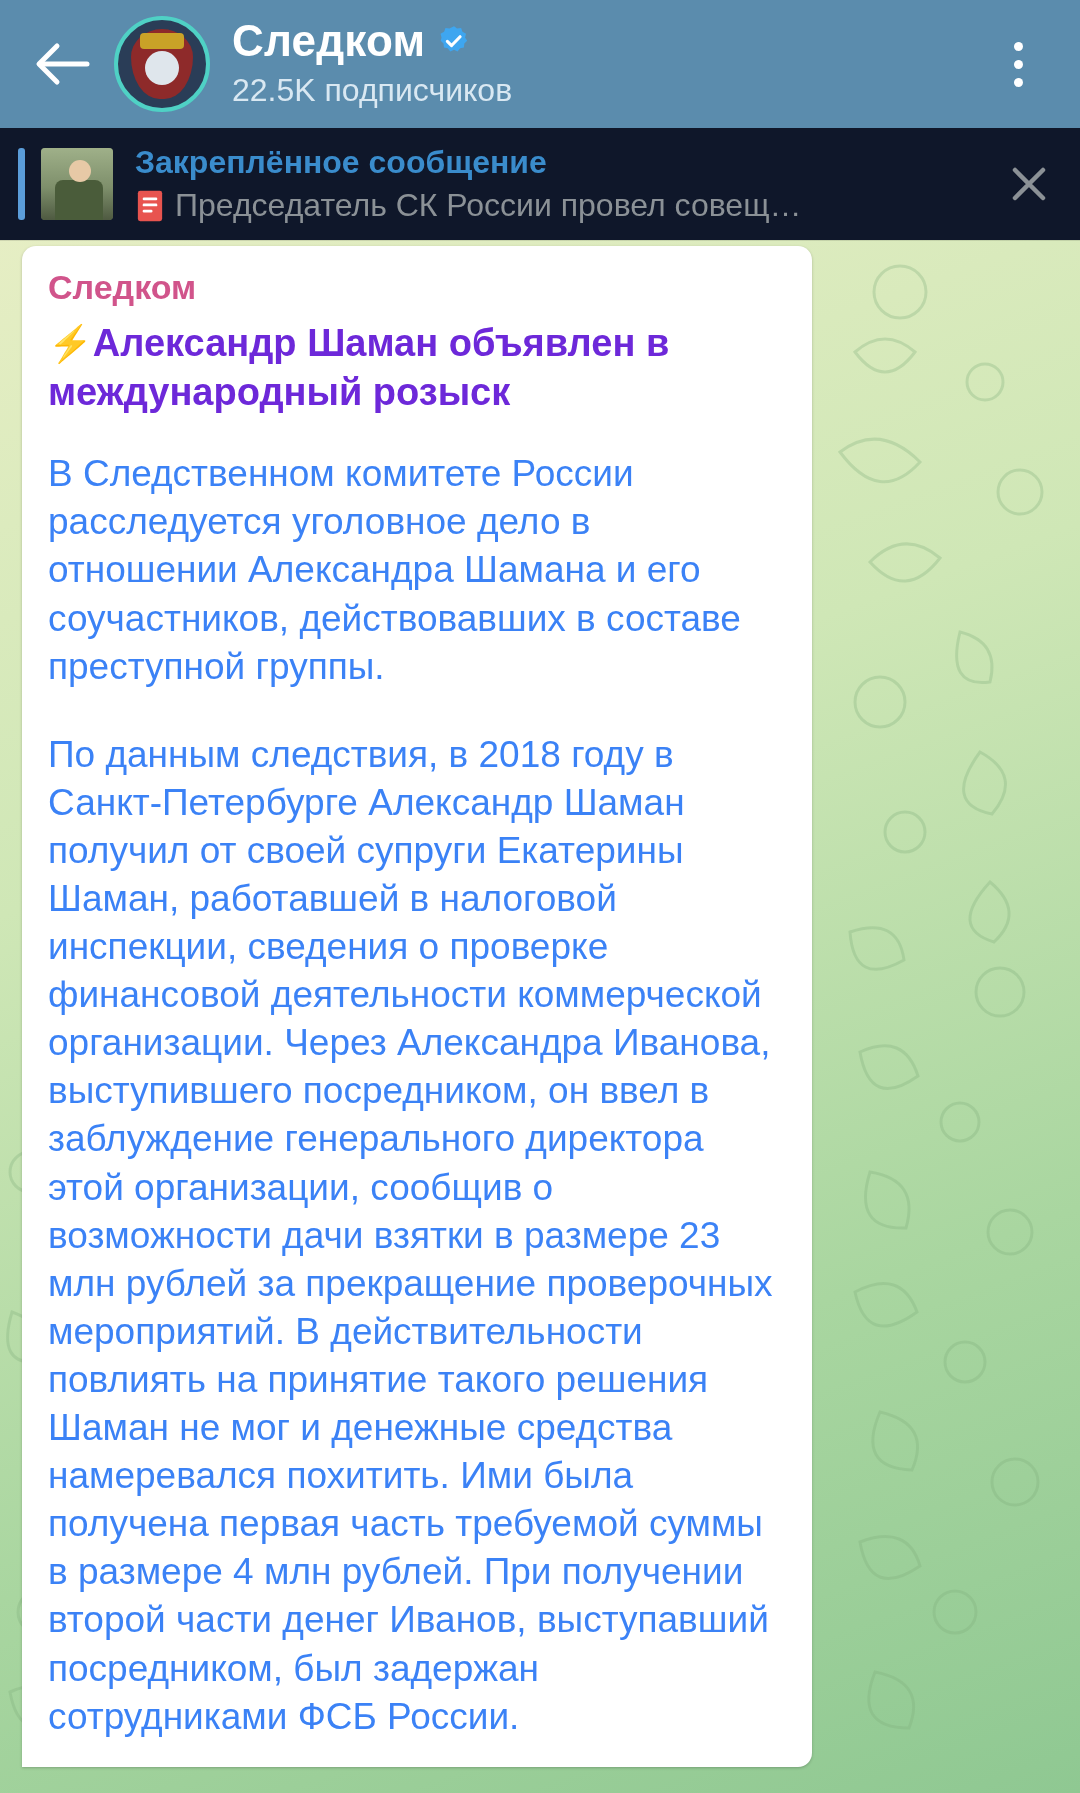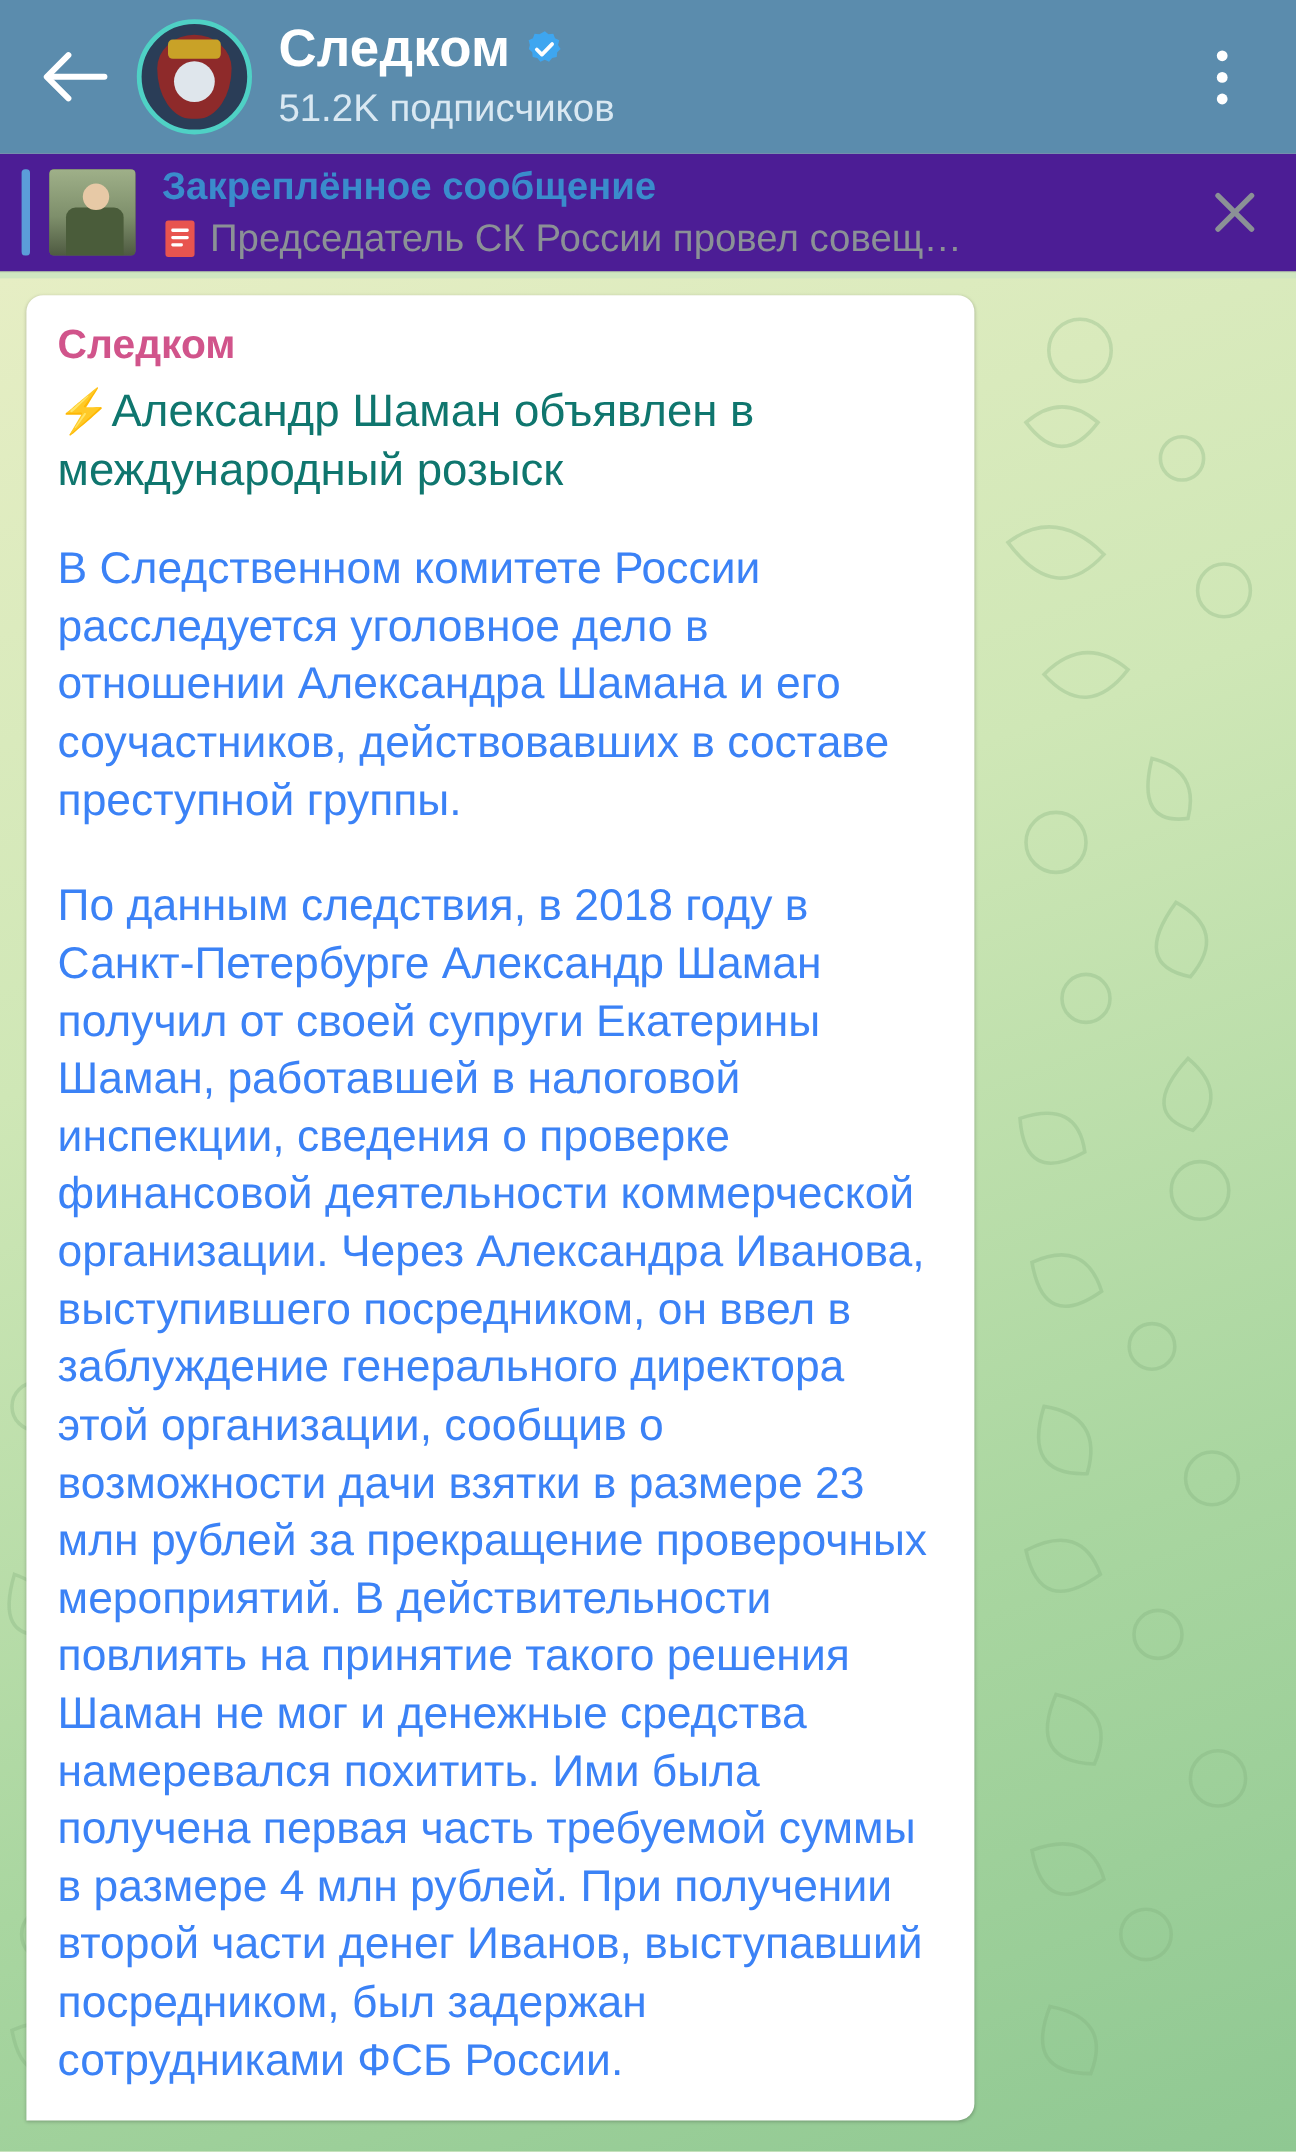--- a/index.html
+++ b/index.html
@@ -123,22 +123,22 @@
   .menu-btn i {
     display: block;
     width: 9px;
     height: 9px;
     border-radius: 50%;
     background: #ffffff;
   }
 
   
   .pinned {
-    height: 98px;
-    background: #4c1d95;
+    height: 112px;
+    background: #0f172a;
     display: flex;
     align-items: center;
     padding: 0 16px 0 0;
     position: relative;
     z-index: 4;
     box-shadow: 0 1px 0 rgba(0,0,0,.10);
   }
   .pin-accent {
     width: 7px;
     height: 72px;
@@ -233,23 +233,23 @@
     box-shadow: 0 1px 3px rgba(0,0,0,.22);
   }
   .author {
     color: #d1548b;
     font-size: 34px;
     font-weight: bold;
     margin-bottom: 12px;
   }
   .msg-head {
     font-size: 38px;
-    font-weight: normal;
+    font-weight: bold;
     line-height: 1.28;
-    color: #0f766e;
+    color: #6d28d9;
     margin-bottom: 34px;
   }
   .msg-head .bolt { font-size: 36px; }
   .para {
     font-size: 37px;
     line-height: 1.30;
     color: #3b82f6;
     margin-bottom: 40px;
     word-wrap: break-word;
   }
@@ -273,21 +273,21 @@
     </div>
 
     <div class="titles">
       <div class="title-row">
         <div class="chan-title">Следком</div>
         <svg class="verified" viewBox="0 0 24 24">
           <path d="M12 1.5l2.2 1.7 2.8-.3 1 2.6 2.5 1.3-.7 2.7 1.5 2.4-2 1.9-.3 2.8-2.7.6-1.8 2.2-2.5-1.2-2.6 1.2-1.8-2.2-2.7-.6-.3-2.8-2-1.9L3.2 9.5 2.5 6.8 5 5.5l1-2.6 2.8.3z" fill="#3ea6f0"></path>
           <path d="M7.3 12.2l3 3 6-6.2" fill="none" stroke="#ffffff" stroke-width="2.2" stroke-linecap="round" stroke-linejoin="round"></path>
         </svg>
       </div>
-      <div class="subs">51.2K подписчиков</div>
+      <div class="subs">22.5K подписчиков</div>
     </div>
 
     <div class="menu-btn">
       <i></i>
       <i></i>
       <i></i>
     </div>
   </div>
 
   <div class="pinned">

